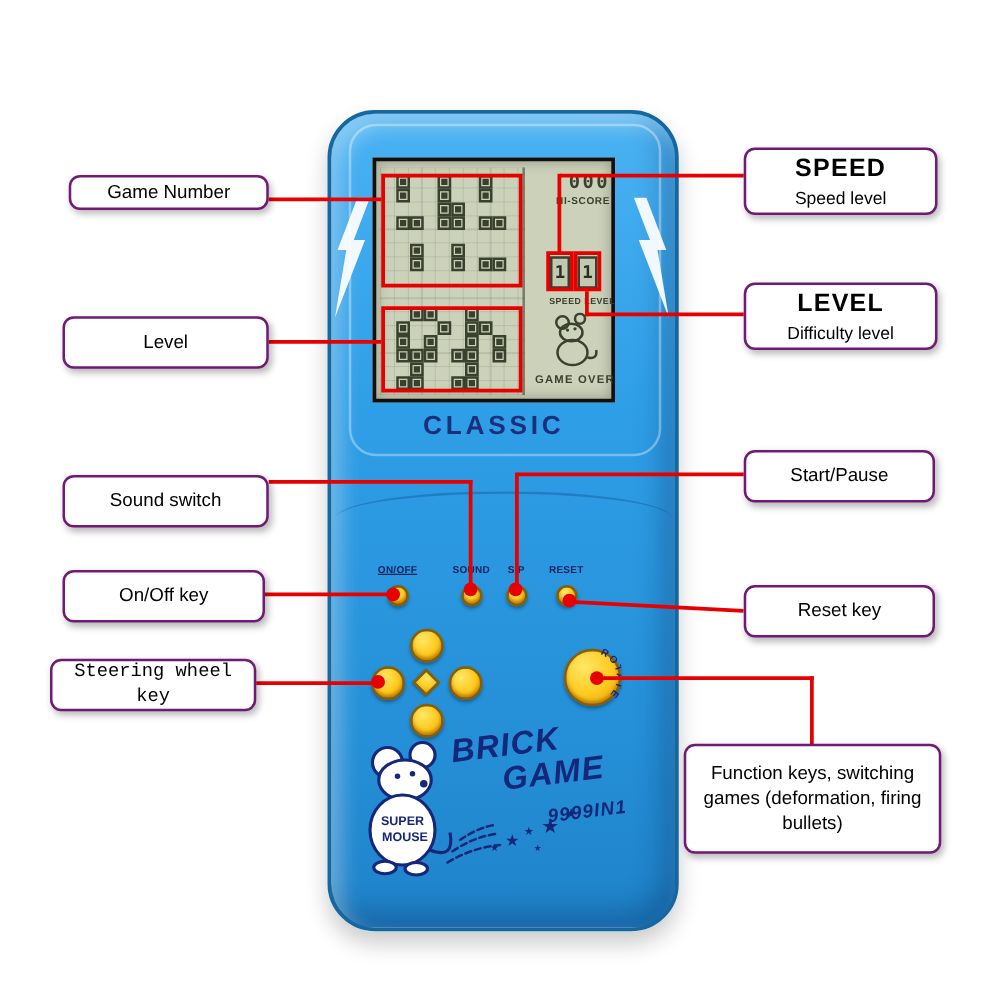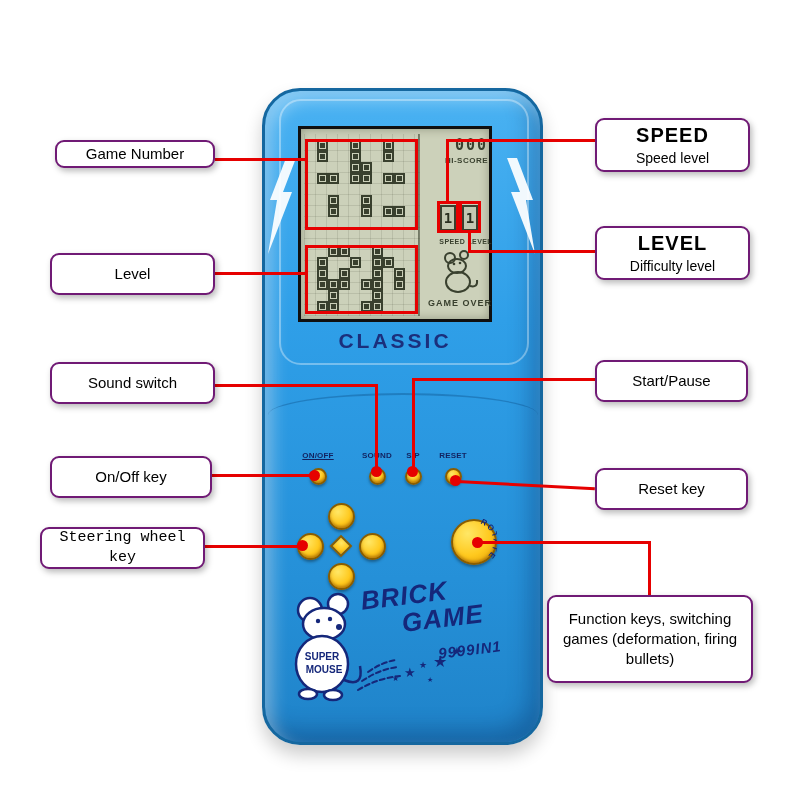--- a/index.html
+++ b/index.html
@@ -258,21 +258,21 @@
 
   <div class="dot" style="left:371px;top:466px;"></div>
   <div class="dot" style="left:407px;top:466px;"></div>
   <div class="dot" style="left:309px;top:470px;"></div>
   <div class="dot" style="left:297px;top:540px;"></div>
   <div class="dot" style="left:450px;top:475px;"></div>
   <div class="dot" style="left:472px;top:537px;"></div>
 
   <div class="box" style="left:55px;top:140px;width:160px;height:28px;">Game Number</div>
   <div class="box" style="left:50px;top:253px;width:165px;height:42px;">Level</div>
-  <div class="box" style="left:50px;top:362px;width:165px;height:42px;">Sound switch</div>
+  <div class="box" style="left:50px;top:380px;width:165px;height:42px;">Sound switch</div>
   <div class="box" style="left:50px;top:456px;width:162px;height:42px;">On/Off key</div>
   <div class="box" style="left:40px;top:527px;width:165px;height:42px;font-family:Liberation Mono, monospace;">Steering wheel key</div>
 
   <div class="box" style="left:595px;top:118px;width:155px;height:54px;">
     <div class="t1">SPEED</div>
     <div class="t2">Speed level</div>
   </div>
   <div class="box" style="left:595px;top:226px;width:155px;height:54px;">
     <div class="t1">LEVEL</div>
     <div class="t2">Difficulty level</div>

